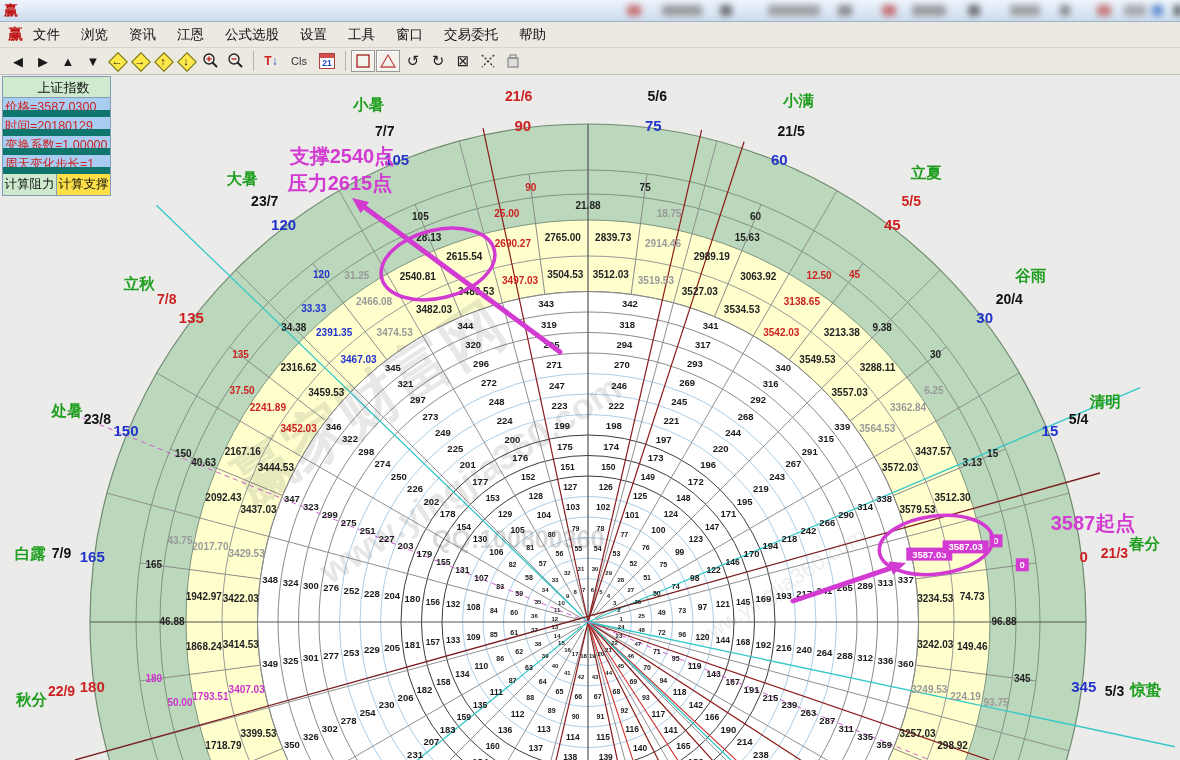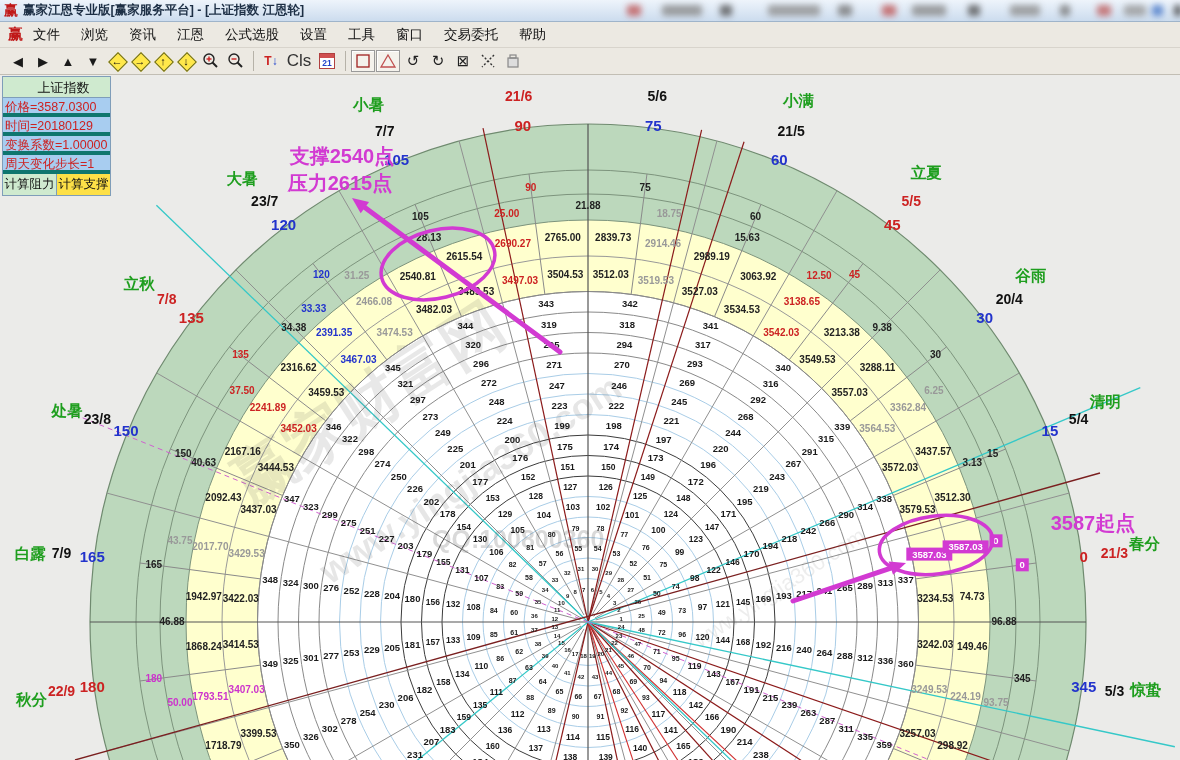--- a/index.html
+++ b/index.html
@@ -30,30 +30,30 @@
   .tsep { width:1px; height:20px; background:#b6b2a8; margin:0 5px; }
   .tri { font-size:13px; color:#1a1a1a; }
   .diam { position:relative; width:22px; height:22px; }
   .diam::before { content:""; position:absolute; left:5px; top:5px; width:12px; height:12px;
     background:#ffe84a; border:1px solid #6a6a20; transform:rotate(45deg); }
   .diam span { position:absolute; left:0; top:0; width:22px; height:22px; display:flex; align-items:center;
     justify-content:center; font-size:11px; font-weight:bold; color:#111; }
   .cal { width:16px; height:16px; border:1px solid #b04040; background:#fff; position:relative; font-size:8.5px;
     color:#2244cc; display:flex; align-items:flex-end; justify-content:center; font-weight:bold; }
   .cal::before { content:""; position:absolute; top:0; left:0; right:0; height:4px; background:#d05050; }
-  .cls { font-size:17px; color:#333; }
+  .cls { font-size:11px; color:#333; }
   .tdico { font-weight:bold; font-size:12px; }
 
   
   .panel { position:absolute; top:76px; left:2px; width:109px; z-index:25; font-size:12.5px;
     border:1px solid #7f9db9; background:#a8cdf0; }
   .panel .hdr { background:#cfeacf; color:#111; text-align:center; height:21px; line-height:21px;
     border-bottom:1px solid #7f9db9; font-size:13px;padding-left:14px; }
   .panel .row { background:#a8cdf0; color:#cc2222; height:19px; line-height:19px; padding-left:2px;
-    border-bottom:4px solid #0f766e; white-space:nowrap; overflow:hidden; }
+    border-bottom:7px solid #0f766e; white-space:nowrap; overflow:hidden; }
   .panel .btns { display:flex; height:21px; }
   .panel .btns div { flex:1; text-align:center; line-height:21px; color:#111; font-size:12.5px; }
   .panel .btn-res { background:#cfeacf; border-right:1px solid #7f9db9; }
   .panel .btn-sup { background:#fde047; }
 
   
   #chartwrap { position:absolute; top:0; left:0; width:1180px; height:760px; z-index:1; }
   svg text { font-family:"Liberation Sans","DejaVu Sans",sans-serif; }
 </style>
 </head>
@@ -683,21 +683,20 @@
         <polygon points="906,563 893.0657427113463,574.7347768786163 888.6033400670119,561.4650005941481" fill="#d23ad2"></polygon>
         <text x="342" y="163" font-size="20" fill="#d23ad2" text-anchor="middle" font-weight="700">支撑2540点</text>
         <text x="340" y="190" font-size="20" fill="#d23ad2" text-anchor="middle" font-weight="700">压力2615点</text>
         <text x="1093" y="530" font-size="20" fill="#d23ad2" text-anchor="middle" font-weight="700">3587起点</text>
       </g>
     </svg>
 </div>
 
 <div class="titlebar">
   <span class="logo">赢</span>
-  <span class="ttext">赢家江恩专业版[赢家服务平台] - [上证指数 江恩轮]</span>
   <div class="blurzone">
       <div class="blob" style="left: 37px; width: 14px; background: rgb(192, 88, 88);"></div>
       <div class="blob" style="left: 72px; width: 40px; background: rgb(138, 138, 138);"></div>
       <div class="blob" style="left: 130px; width: 12px; background: rgb(85, 85, 85);"></div>
       <div class="blob" style="left: 178px; width: 52px; background: rgb(144, 144, 144);"></div>
       <div class="blob" style="left: 248px; width: 14px; background: rgb(119, 119, 119);"></div>
       <div class="blob" style="left: 292px; width: 14px; background: rgb(192, 88, 88);"></div>
       <div class="blob" style="left: 322px; width: 34px; background: rgb(138, 138, 138);"></div>
       <div class="blob" style="left: 378px; width: 12px; background: rgb(85, 85, 85);"></div>
       <div class="blob" style="left: 420px; width: 30px; background: rgb(144, 144, 144);"></div>

